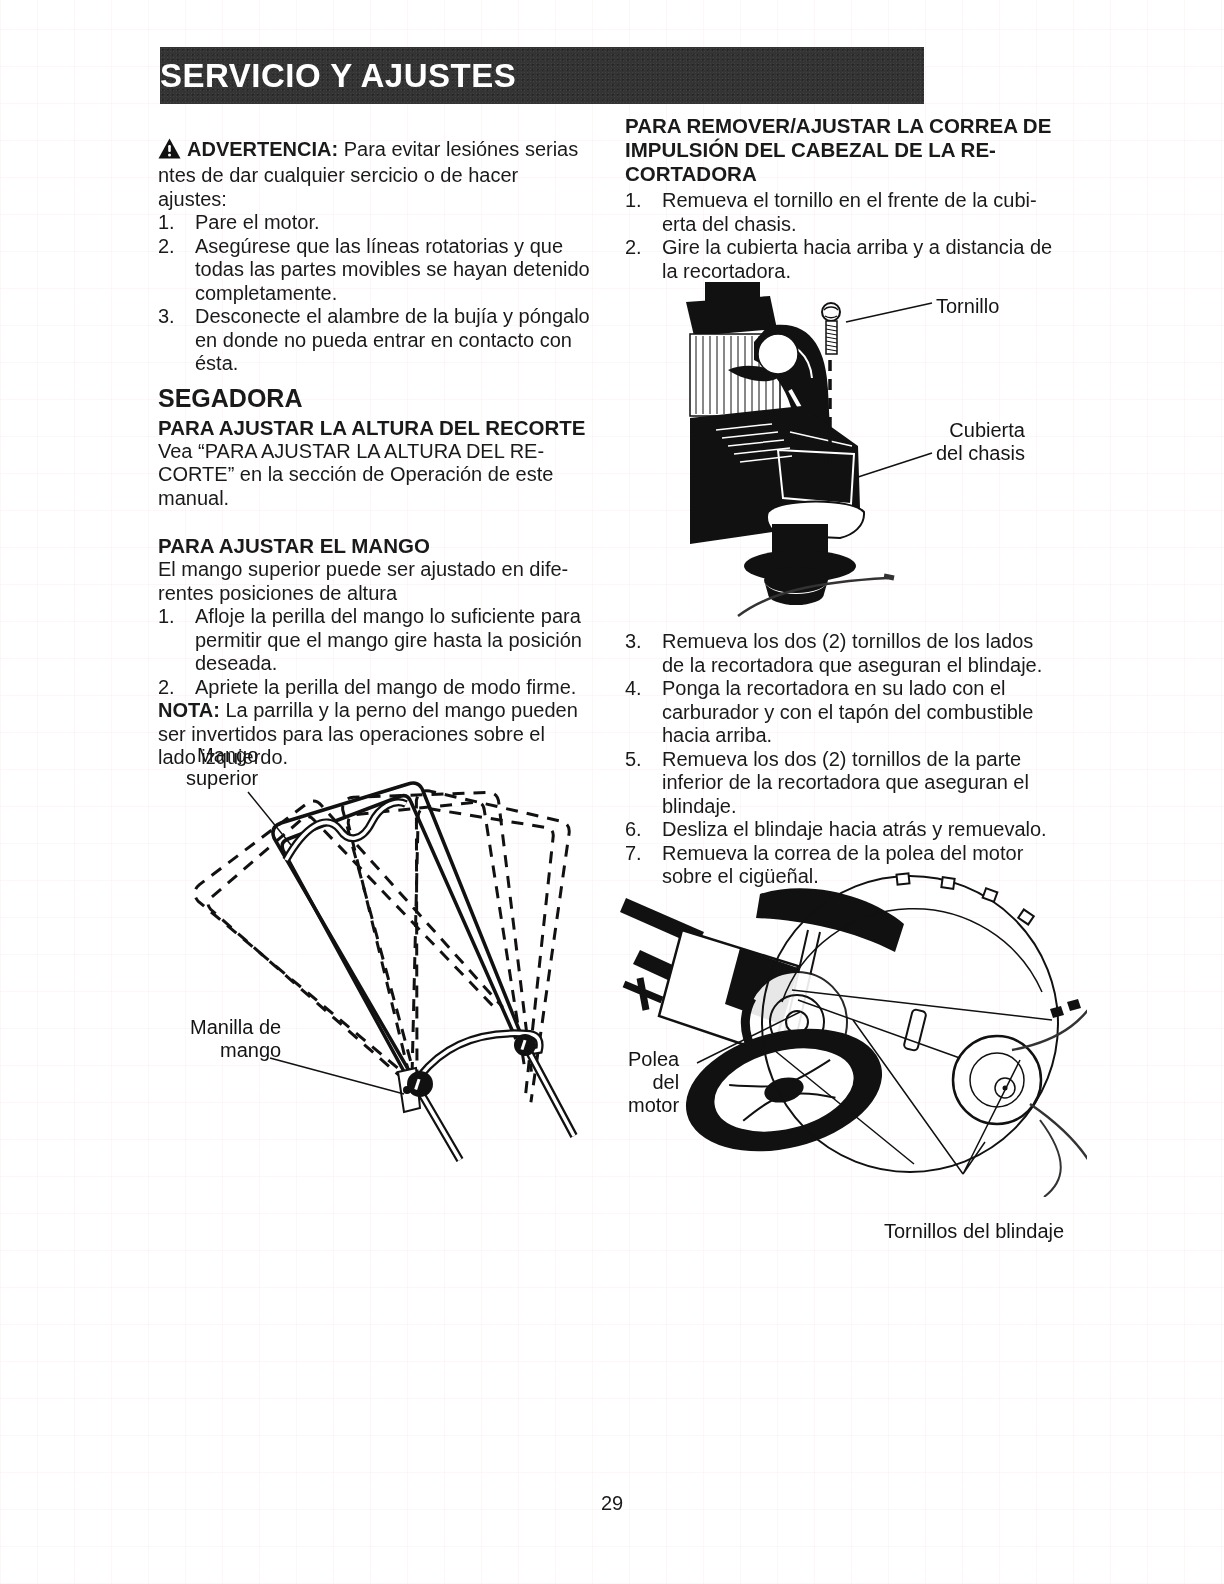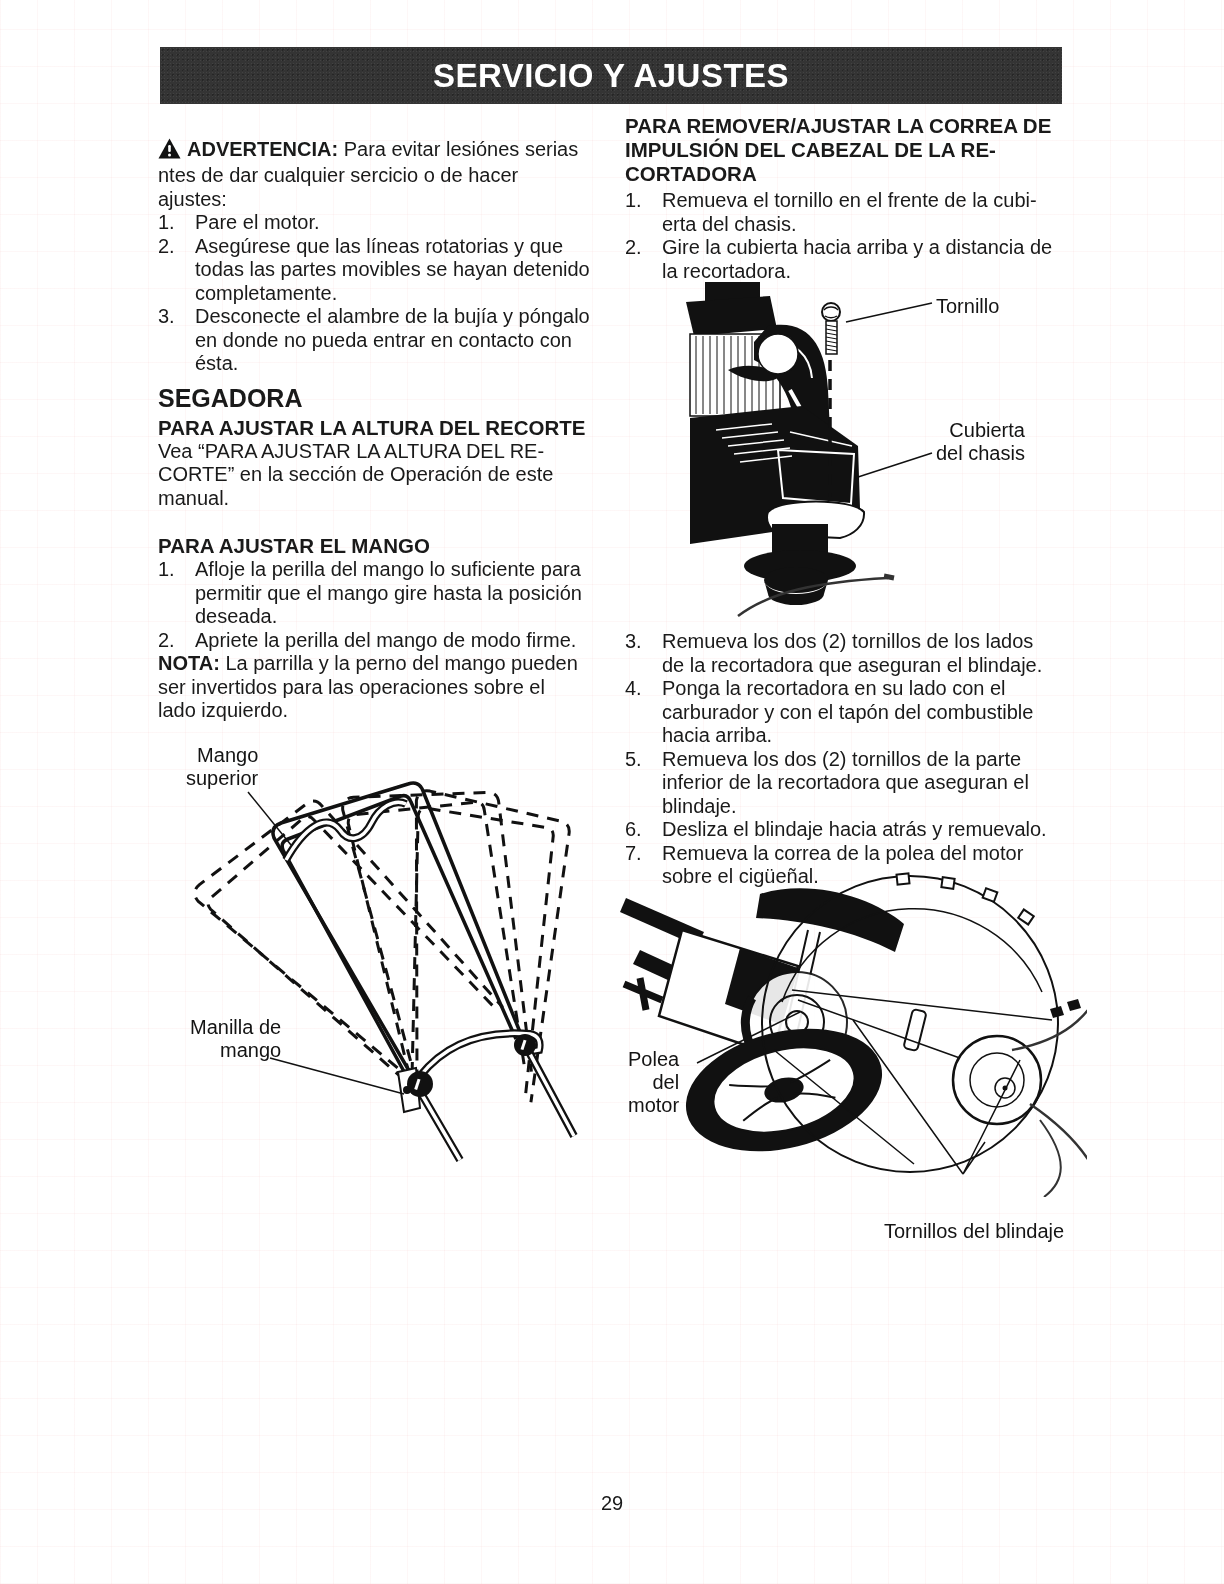--- a/index.html
+++ b/index.html
@@ -5,27 +5,27 @@
   html,body{margin:0;padding:0;background:#e8e8e8;}
   .page{
     position:relative;width:1224px;height:1584px;background:#ffffff;
     margin:0 auto;overflow:hidden;
     font-family:"Liberation Sans", sans-serif;color:#1a1a1a;
     background-image:
       repeating-linear-gradient(0deg, rgba(235,140,140,0.07) 0 1px, transparent 1px 37px),
       repeating-linear-gradient(90deg, rgba(235,140,140,0.07) 0 1px, transparent 1px 37px);
   }
   .hbar{
-    position:absolute;left:160px;top:47px;width:902px;height:57px;
+    position:absolute;left:160px;top:47px;width:764px;height:57px;
     background-color:#343434;
     background-image:
       radial-gradient(rgba(255,255,255,0.07) 1px, transparent 1px),
       radial-gradient(rgba(0,0,0,0.28) 1px, transparent 1px);
     background-size:3px 3px,5px 5px;
-    display:flex;align-items:center;justify-content:center;
+    display:flex;align-items:center;justify-content:flex-start;
   }
   .hbar-title{color:#ffffff;font-size:33px;font-weight:700;letter-spacing:0.5px;}
   .col{position:absolute;font-size:20px;line-height:23.5px;}
   .pre{white-space:pre-line;}
   .para{white-space:pre-line;margin:0;}
   .b{font-weight:700;}
   .li{display:flex;margin:0;}
   .li .n{width:37px;flex:none;}
   .li .t{white-space:pre-line;flex:1;}
   .h-seg{font-size:25px;font-weight:700;margin:9px 0 4px 0;line-height:27px;}
@@ -72,20 +72,22 @@
 en donde no pueda entrar en contacto con
 ésta.</span>
     </div>
 
     <div class="h-seg">SEGADORA</div>
     <div class="h-sub" style="margin-top:0;">PARA AJUSTAR LA ALTURA DEL RECORTE</div>
     <p class="para">Vea “PARA AJUSTAR LA ALTURA DEL RE-
 CORTE” en la sección de Operación de este
 manual.</p>
     <div class="h-sub">PARA AJUSTAR EL MANGO</div>
+    <p class="para">El mango superior puede ser ajustado en dife-
+rentes posiciones de altura</p>
     <div class="li">
       <span class="n">1.</span>
       <span class="t">Afloje la perilla del mango lo suficiente para
 permitir que el mango gire hasta la posición
 deseada.</span>
     </div>
     <div class="li">
       <span class="n">2.</span>
       <span class="t">Apriete la perilla del mango de modo firme.</span>
     </div>

